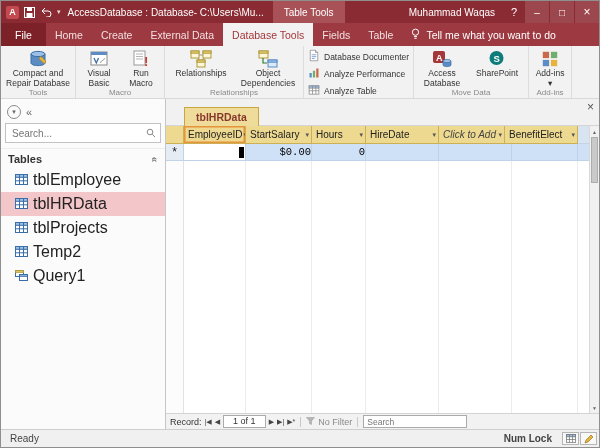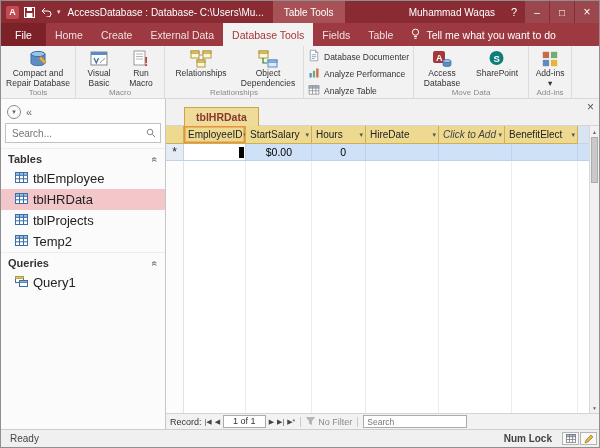--- a/index.html
+++ b/index.html
@@ -46,21 +46,21 @@
   .sidebar{flex:0 0 148px;border-right:1px solid #c6c6c6;background:#fbfbfb;display:flex;flex-direction:column;min-height:0;}
   .sb-head{display:flex;align-items:center;padding:6px 6px 4px;}
   .sb-title{color:#a4373a;font-weight:bold;font-size:12.5px;flex:1;white-space:nowrap;}
   .sb-circle{width:12px;height:12px;border:1px solid #8a8a8a;border-radius:50%;display:flex;align-items:center;justify-content:center;font-size:7px;color:#666;margin-right:5px;}
   .sb-collapse{color:#666;font-size:11px;line-height:10px;}
   .sb-search{margin:0 4px 5px;border:1px solid #c2c2c2;background:#fff;display:flex;align-items:center;height:18px;padding:0 4px;}
   .sb-search input{flex:1;border:none;outline:none;font-size:10px;color:#555;font-family:inherit;background:transparent;min-width:0;}
   .sb-sec{display:flex;align-items:center;font-weight:bold;color:#333;font-size:11px;padding:4px 7px 3px;border-top:1px solid #ededed;}
   .sb-sec .lbl{flex:1;}
   .chev-up{display:inline-block;transform:rotate(90deg);color:#777;font-size:10px;}
-  .sb-item{display:flex;align-items:center;gap:5px;padding:3px 6px 3px 14px;color:#222;font-size:13px;}
+  .sb-item{display:flex;align-items:center;gap:5px;padding:3px 6px 3px 14px;color:#222;font-size:16px;}
   .sb-item.selected{background:#f3c6c9;}
 
   
   .content{flex:1;display:flex;flex-direction:column;min-width:0;background:#fff;}
   .tabbar{flex:0 0 26px;background:#f1f1f1;border-bottom:1px solid #d5d5d5;display:flex;align-items:flex-end;position:relative;}
   .doctab{margin-left:18px;background:#f0dc9a;border:1px solid #c9a73f;border-bottom:none;padding:3px 11px 3px;font-size:10.5px;color:#86372c;font-weight:bold;margin-bottom:-1px;line-height:12px;}
   .doc-close{position:absolute;right:5px;top:2px;font-size:12px;color:#555;line-height:12px;}
 
   .sheet{flex:1;display:flex;min-height:0;}
   .grid{flex:1;display:flex;flex-direction:column;min-width:0;}
@@ -69,21 +69,21 @@
   .hsel{background:#eed991;border-right:1px solid #cbb055;border-bottom:1px solid #cbb055;box-sizing:border-box;}
   .hcell{background:#eed991;border-right:1px solid #cbb055;border-bottom:1px solid #cbb055;box-sizing:border-box;display:flex;align-items:center;justify-content:space-between;padding:0 2px 0 4px;font-size:10px;color:#222;overflow:hidden;white-space:nowrap;}
   .hcell .dd{font-size:7px;color:#555;margin-left:1px;}
   .hcell.cur{box-shadow:inset 0 0 0 1.5px #e5943c;}
   .hcell.addcol{font-style:italic;color:#444;}
   .hfill{flex:1;background:#d8e4f2;border-bottom:1px solid #c4d4e8;box-sizing:border-box;}
 
   .drow{display:flex;flex:0 0 17px;}
   .rsel{background:#e6ecf4;border-right:1px solid #c2d3e8;border-bottom:1px solid #c2d3e8;box-sizing:border-box;display:flex;align-items:center;justify-content:center;font-size:12px;color:#222;line-height:10px;}
   .dcell{background:#cfe1f6;border-right:1px solid #bfd2e9;border-bottom:1px solid #bfd2e9;box-sizing:border-box;font-size:10.5px;color:#000;display:flex;align-items:center;overflow:hidden;}
-  .dcell.num{justify-content:flex-end;padding-right:19px;}
+  .dcell.num{justify-content:flex-end;padding-right:0;font-family:Liberation Mono, monospace;}
   .dcell.editing{background:#fff;justify-content:flex-end;}
   .caret{width:5px;height:11px;background:#000;margin-right:1px;}
   .dfill{flex:1;background:#cfe1f6;border-bottom:1px solid #bfd2e9;box-sizing:border-box;}
 
   .empty{flex:1;display:flex;min-height:0;background:#fff;}
   .ecol{border-right:1px solid #ececec;box-sizing:border-box;}
   .ecol.first{border-right:1px solid #e2e2e2;background:#fcfcfc;}
 
   .vscroll{flex:0 0 10px;background:#f1f1f1;border-left:1px solid #d8d8d8;display:flex;flex-direction:column;align-items:center;box-sizing:border-box;}
   .varrow{flex:0 0 11px;display:flex;align-items:center;justify-content:center;font-size:5px;color:#666;width:100%;}
@@ -382,24 +382,20 @@
         <span><svg width="13" height="11" viewBox="0 0 13 11">
               <rect x="0.5" y="0.5" width="12" height="10" fill="#fff" stroke="#3a6ea5"></rect>
               <rect x="0.5" y="0.5" width="12" height="2.8" fill="#9cc0e8" stroke="#3a6ea5"></rect>
               <line x1="4.5" y1="0.5" x2="4.5" y2="10.5" stroke="#3a6ea5"></line>
               <line x1="8.5" y1="0.5" x2="8.5" y2="10.5" stroke="#3a6ea5"></line>
               <line x1="0.5" y1="6.8" x2="12.5" y2="6.8" stroke="#3a6ea5"></line>
             </svg></span>
         <span>Temp2</span>
       </div>
 
-      <div class="sb-sec">
-        <span class="lbl">Queries</span>
-        <span class="chev-up">«</span>
-      </div>
       <div class="sb-item">
         <span><svg width="13" height="11" viewBox="0 0 13 11">
               <rect x="0.5" y="0.5" width="8" height="6" fill="#fff" stroke="#3a6ea5"></rect>
               <rect x="0.5" y="0.5" width="8" height="1.8" fill="#e8d06e" stroke="#b09a3e"></rect>
               <rect x="4.5" y="4.5" width="8" height="6" fill="#fff" stroke="#3a6ea5"></rect>
               <rect x="4.5" y="4.5" width="8" height="1.8" fill="#9cc0e8" stroke="#3a6ea5"></rect>
             </svg></span>
         <span>Query1</span>
       </div>
     </div>

